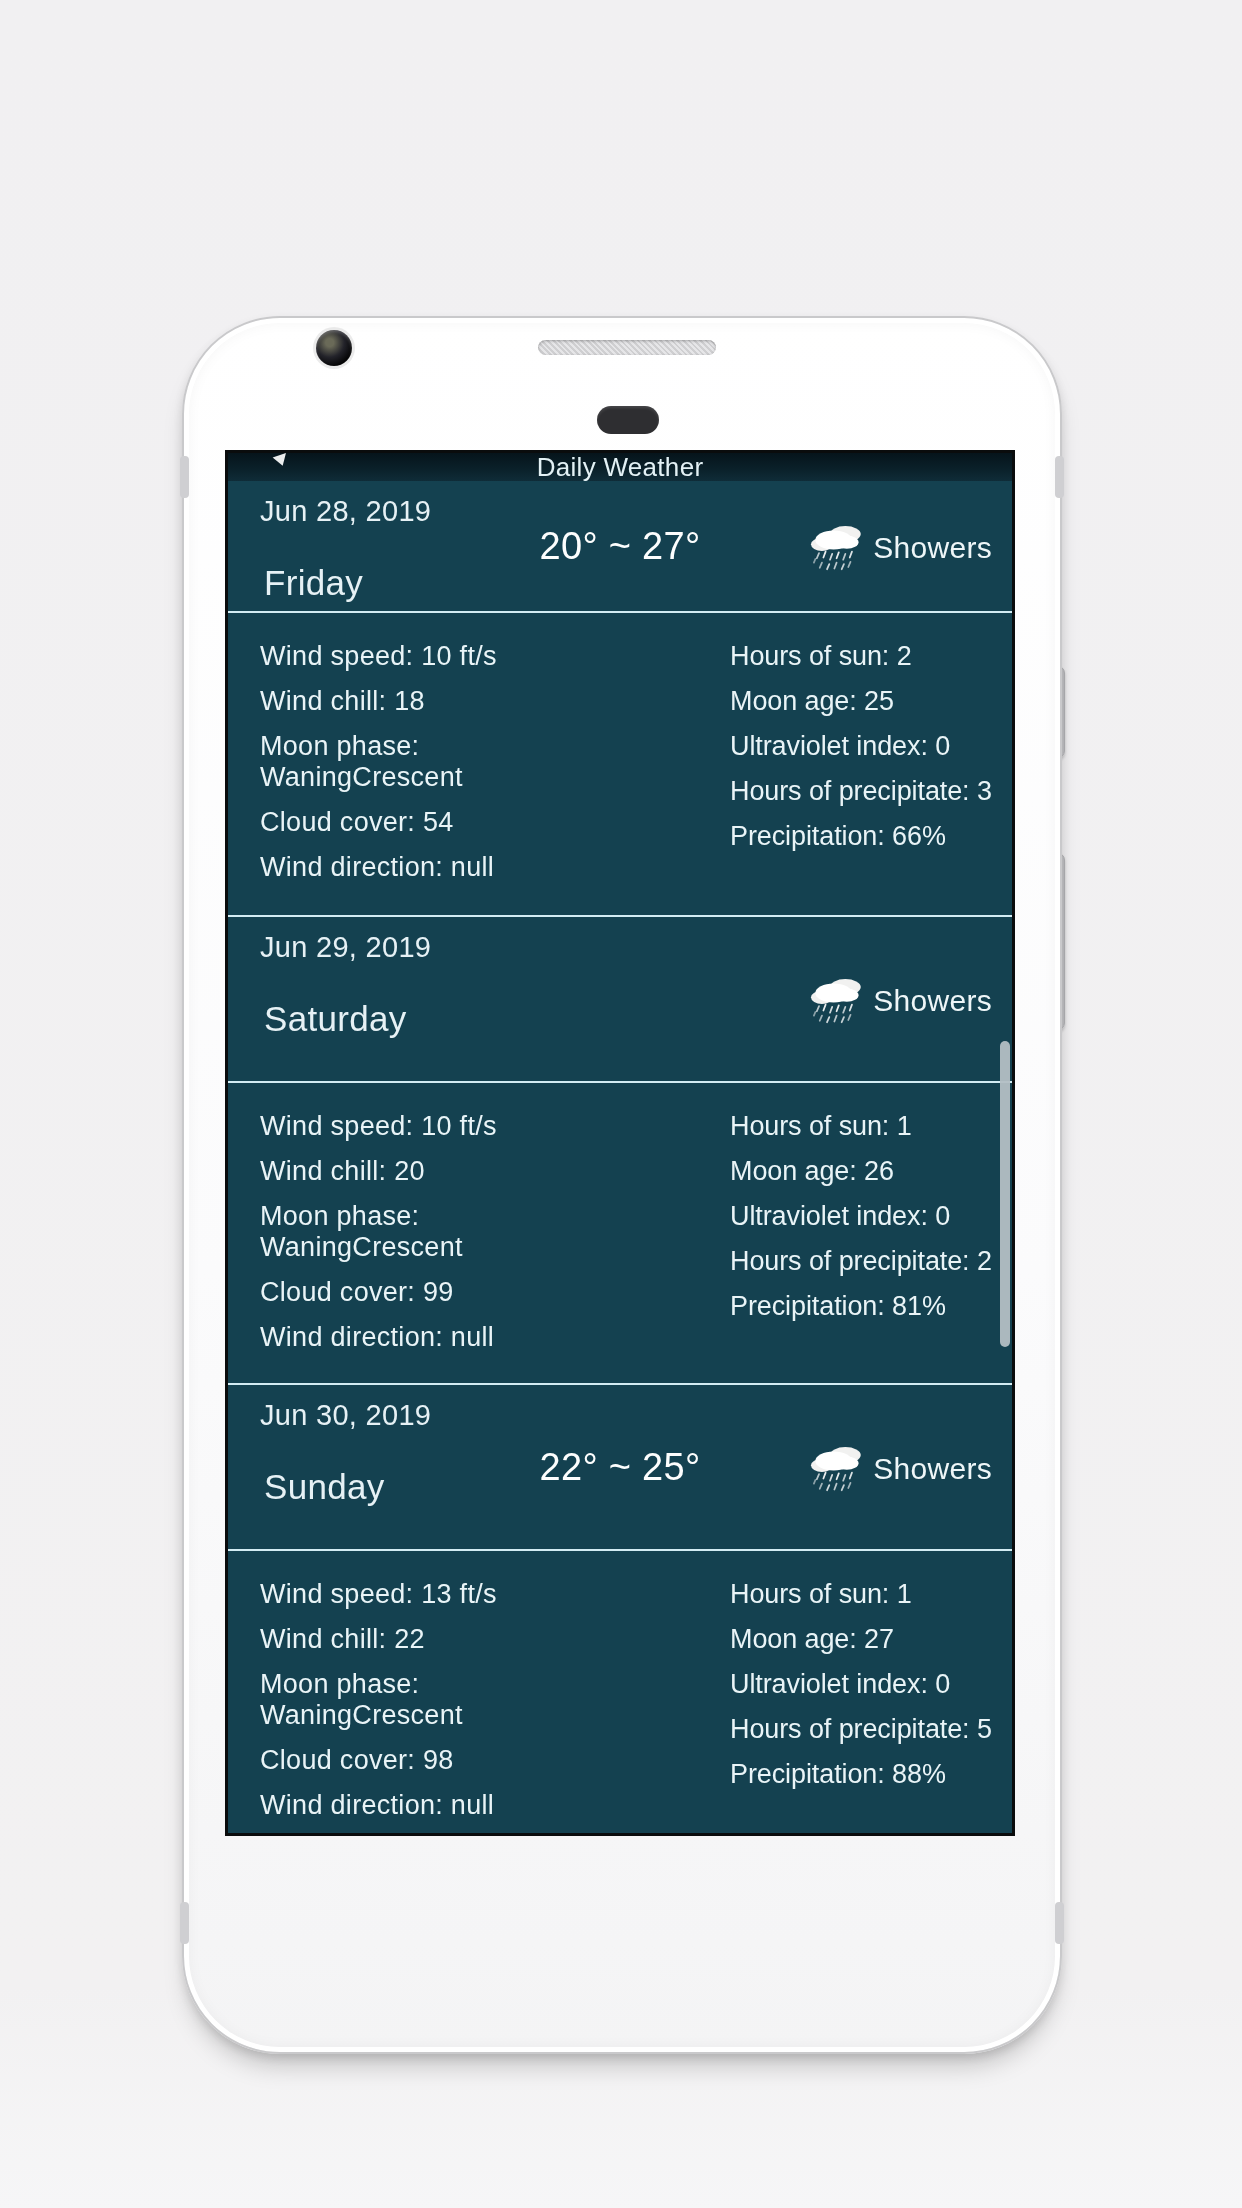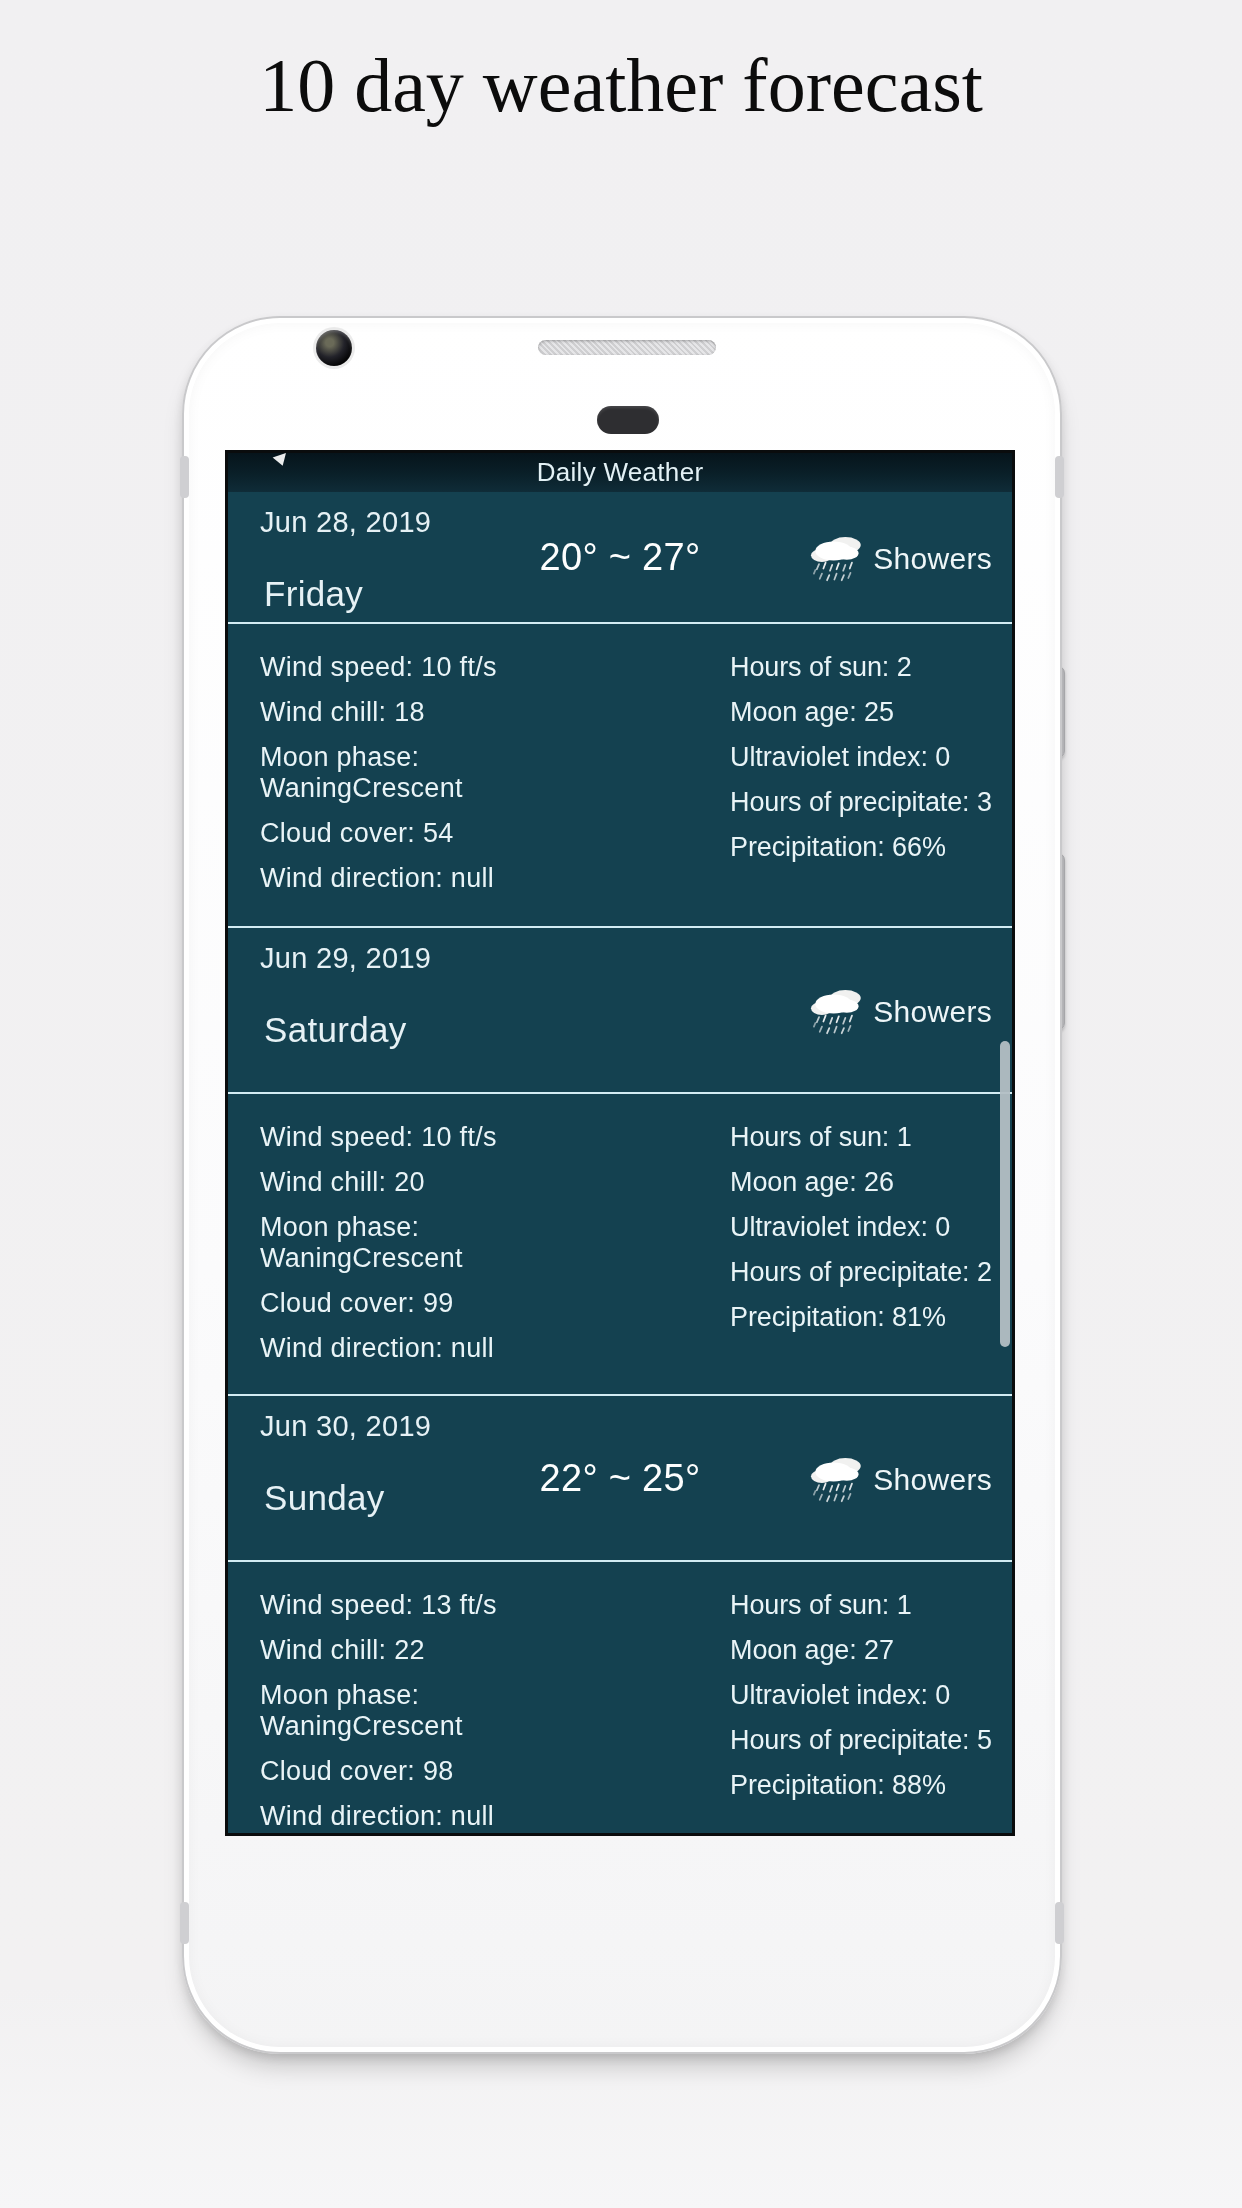--- a/index.html
+++ b/index.html
@@ -49,21 +49,21 @@
   }
   .side-btn.power{left:1050px;top:666px;height:90px;}
   .side-btn.volume{left:1050px;top:853px;height:175px;}
   
   .screen{
     position:absolute;left:225px;top:450px;width:790px;height:1386px;
     border:3px solid #0a0c0d;box-sizing:border-box;background:#144150;
     overflow:hidden;color:#eaf4f7;letter-spacing:.3px;
   }
   .app-header{
-    height:39px;display:flex;align-items:center;justify-content:center;
+    height:28px;display:flex;align-items:center;justify-content:center;
     background:linear-gradient(180deg,#06141b 0%,#0a2029 55%,#0f2c38 100%);
     font-size:26px;color:#e3f1f5;
   }
   .cursor-artifact{
     position:absolute;left:46px;top:2px;width:0;height:0;opacity:.92;
     border-left:7px solid transparent;border-right:7px solid transparent;
     border-top:11px solid #ffffff;transform:rotate(-18deg);
   }
   .sep{height:2px;background:#d3ecf3;}
   
@@ -98,21 +98,20 @@
   .icon-sliver{
     position:absolute;left:660px;top:24px;width:42px;height:9px;border-radius:5px;
     background:rgba(222,230,232,.38);
   }
 </style>
 </head>
 <body>
 
 <div class="stage">
 
-  <div class="headline">10 day weather forecast</div>
 
   <div class="side-btn power"></div>
   <div class="side-btn volume"></div>
 
   <div class="phone">
     <div class="camera"></div>
     <div class="speaker"></div>
     <div class="sensor"></div>
     <div class="band tl"></div>
     <div class="band tr"></div>

